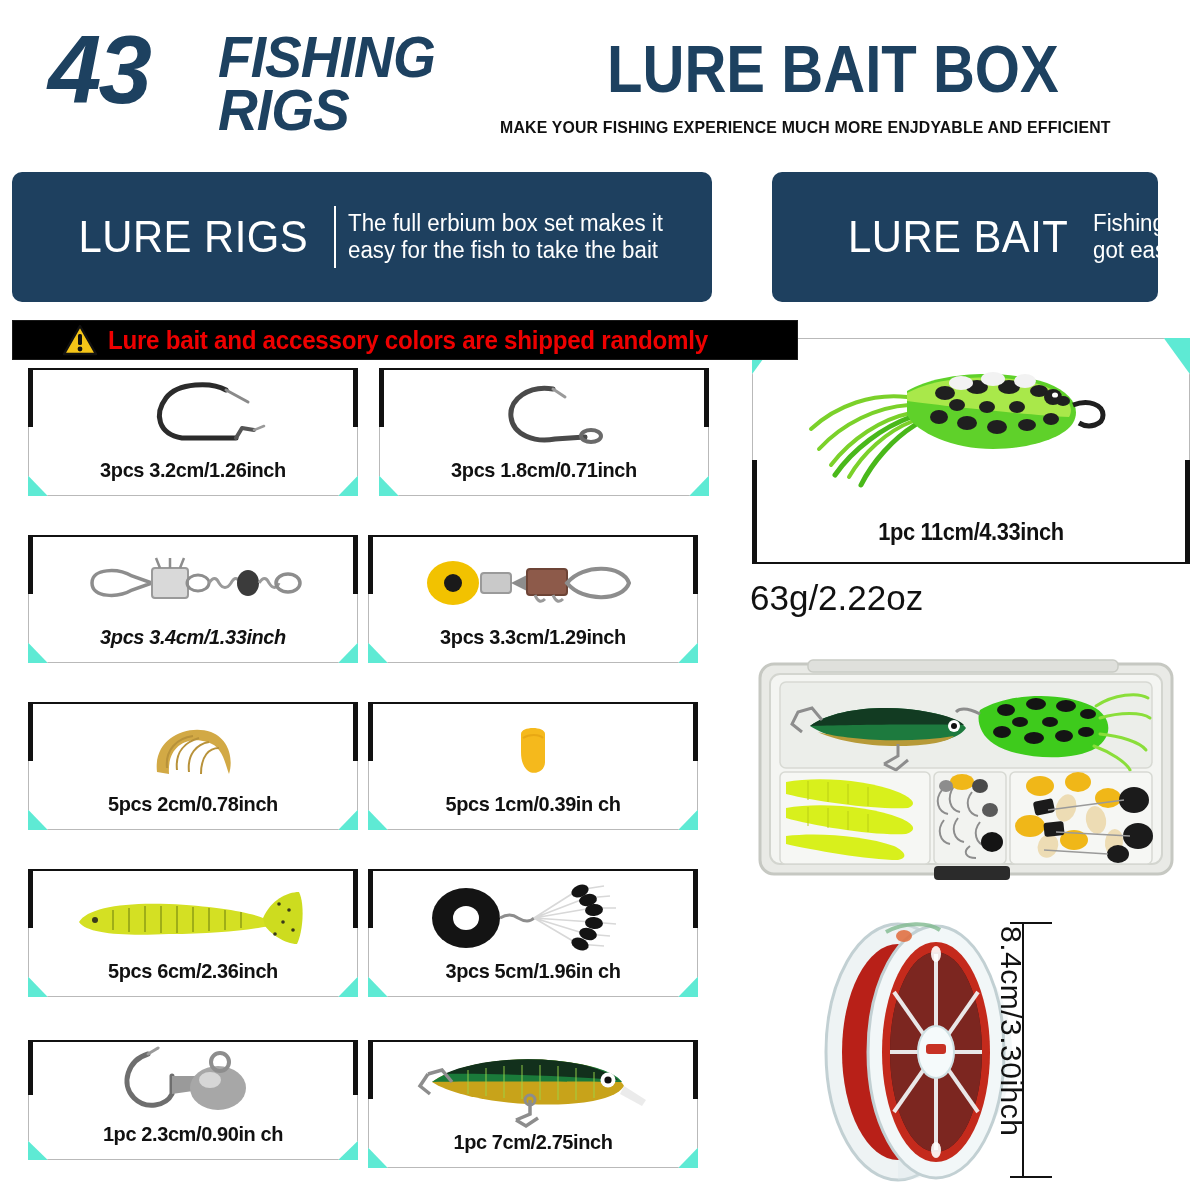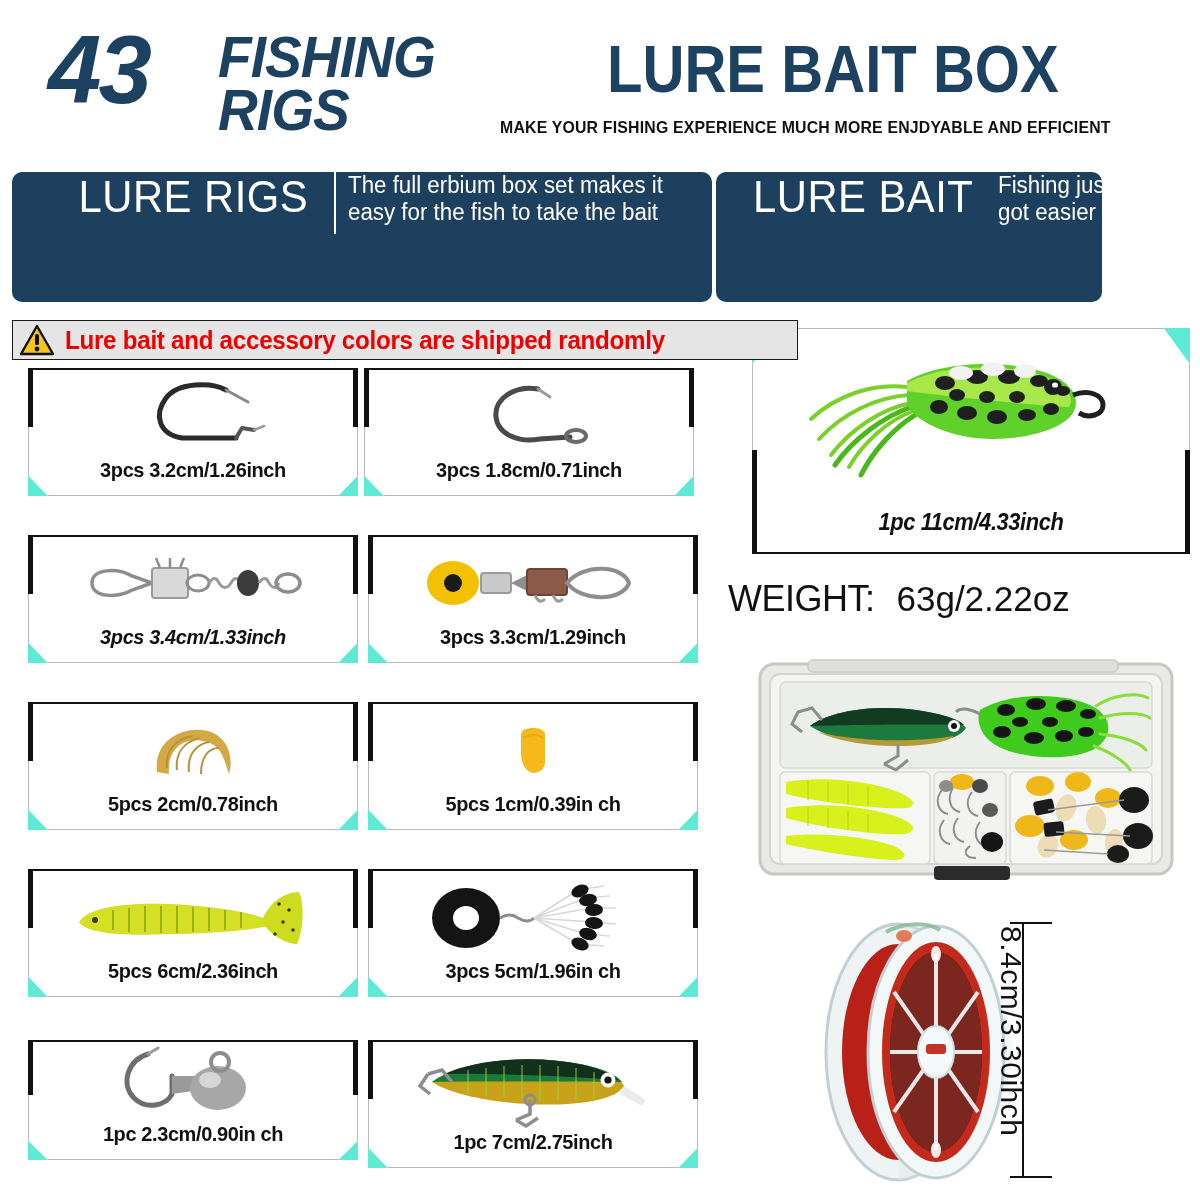--- a/index.html
+++ b/index.html
@@ -65,23 +65,24 @@
     white-space: nowrap;
   }
 
   
   .banner {
     position: absolute;
     background: #1e405f;
     border-radius: 10px;
     color: #ffffff;
     display: flex;
+    align-items: center;
   }
   .banner-left  { left: 12px;  top: 172px; width: 700px; height: 130px; }
-  .banner-right { left: 716px; top: 172px; width: 386px; height: 130px; }
+  .banner-right { left: 772px; top: 172px; width: 386px; height: 130px; padding-left: 39px; }
 
   .banner-title {
     font-size: 44px;
     font-weight: 400;
     letter-spacing: 0.5px;
     white-space: nowrap;
     transform: scaleX(0.95);
   }
   .banner-left .banner-title  { padding-left: 62px; }
   .banner-right .banner-title { padding-left: 32px; }
@@ -103,25 +104,26 @@
     transform: scaleX(0.97);
     transform-origin: left center;
   }
   .banner-sub span { display: block; white-space: nowrap; }
 
   
   .warning {
     position: absolute;
     left: 12px; top: 320px;
     width: 786px; height: 40px;
-    background: #e5e5e5;
+    background: #000000;
     border: 1.5px solid #1a1a1a;
     display: flex;
     align-items: center;
     z-index: 20;
+    justify-content: center;
   }
   .warn-icon {
     width: 36px; height: 32px;
     margin-left: 6px;
     position: relative;
     flex: none;
   }
   .warn-icon svg { display: block; }
   .warn-text {
     margin-left: 10px;
@@ -304,21 +306,21 @@
     <svg width="170" height="72" viewBox="0 0 170 72">
       <path d="M118 10 C104 2, 70 2, 58 18 C46 34, 50 54, 74 58 L128 58" fill="none" stroke="#2b2b2b" stroke-width="5" stroke-linecap="round"></path>
       <path d="M118 10 L140 22" fill="none" stroke="#8a8a8a" stroke-width="3" stroke-linecap="round"></path>
       <path d="M128 58 L134 48 L146 50" fill="none" stroke="#555" stroke-width="4" stroke-linecap="round" stroke-linejoin="round"></path>
       <path d="M146 50 L156 46" fill="none" stroke="#9a9a9a" stroke-width="2.5" stroke-linecap="round"></path>
     </svg>
   </div>
   <div class="card-label">3pcs 3.2cm/1.26inch</div>
 </div>
 
-<div class="card" style="left:364px; top:368px; width:330px; height:128px;padding-left:8px;">
+<div class="card" style="left:379px; top:368px; width:330px; height:128px;padding-left:8px;">
   <div class="card-inner"></div>
   <div class="card-top-rule"></div>
   <div class="br-tl"></div>
   <div class="br-tr"></div>
   <div class="card-media">
     <svg width="150" height="70" viewBox="0 0 150 70">
       <path d="M84 8 C60 4, 40 18, 42 36 C44 54, 66 62, 86 58 L116 56" fill="none" stroke="#4a4a4a" stroke-width="5" stroke-linecap="round"></path>
       <path d="M84 8 L96 16" fill="none" stroke="#9a9a9a" stroke-width="3" stroke-linecap="round"></path>
       <ellipse cx="122" cy="55" rx="10" ry="6" fill="none" stroke="#6a6a6a" stroke-width="4"></ellipse>
     </svg>
@@ -482,21 +484,21 @@
       <path d="M44 34 L34 22 L20 26" stroke="#8d8d8d" stroke-width="3.5" fill="none"></path>
       <path d="M20 26 L12 38 L22 46" stroke="#8d8d8d" stroke-width="3.5" fill="none"></path>
       <path d="M122 52 L122 66 L108 72" stroke="#8d8d8d" stroke-width="3.5" fill="none"></path>
       <path d="M108 72 L118 78 L130 70" stroke="#8d8d8d" stroke-width="3.5" fill="none"></path>
       <circle cx="122" cy="52" r="5" fill="none" stroke="#8d8d8d" stroke-width="3"></circle>
     </svg>
   </div>
   <div class="card-label">1pc 7cm/2.75inch</div>
 </div>
 
-<div class="card flip frog" style="left:752px; top:328px; width:438px; height:226px;font-style:italic;">
+<div class="card flip frog" style="left:752px; top:338px; width:438px; height:226px;">
   <div class="card-inner"></div>
   <div class="card-top-rule"></div>
   <div class="br-tl"></div>
   <div class="br-tr"></div>
   <div class="card-media" style="top:14px; height:66%;">
     <svg width="380" height="140" viewBox="0 0 380 140">
       <g stroke="#7bd12a" stroke-width="4" fill="none" stroke-linecap="round">
         <path d="M126 40 C92 36, 56 48, 30 72"></path>
         <path d="M128 48 C96 50, 62 66, 38 92"></path>
         <path d="M130 56 C100 62, 70 82, 50 108"></path>
@@ -530,21 +532,20 @@
       </g>
       <ellipse cx="272" cy="40" rx="9" ry="8" fill="#1f1f1f"></ellipse>
       <ellipse cx="274" cy="38" rx="3" ry="2.6" fill="#ffffff"></ellipse>
       <path d="M292 48 C308 42, 322 48, 322 58 C322 68, 308 72, 298 66" fill="none" stroke="#1f1f1f" stroke-width="5"></path>
     </svg>
   </div>
   <div class="card-label">1pc  11cm/4.33inch</div>
 </div>
 
 <div class="weight-row">
-  <div class="weight-label">WEIGHT:</div>
   <div class="weight-value">63g/2.22oz</div>
 </div>
 
 <div class="tacklebox">
   <svg width="436" height="250" viewBox="0 0 436 250">
     <rect x="12" y="14" width="412" height="210" rx="14" fill="#e9eae6" stroke="#c6c8c2" stroke-width="3"></rect>
     <rect x="22" y="24" width="392" height="190" rx="10" fill="#f4f5f2" stroke="#d3d5cf" stroke-width="2"></rect>
     <rect x="60" y="10" width="310" height="12" rx="5" fill="#dfe0dc" stroke="#c9cbc5" stroke-width="1.5"></rect>
 
     <rect x="32" y="32" width="372" height="86" rx="6" fill="#eceeea" stroke="#d7d9d3" stroke-width="1.5"></rect>

